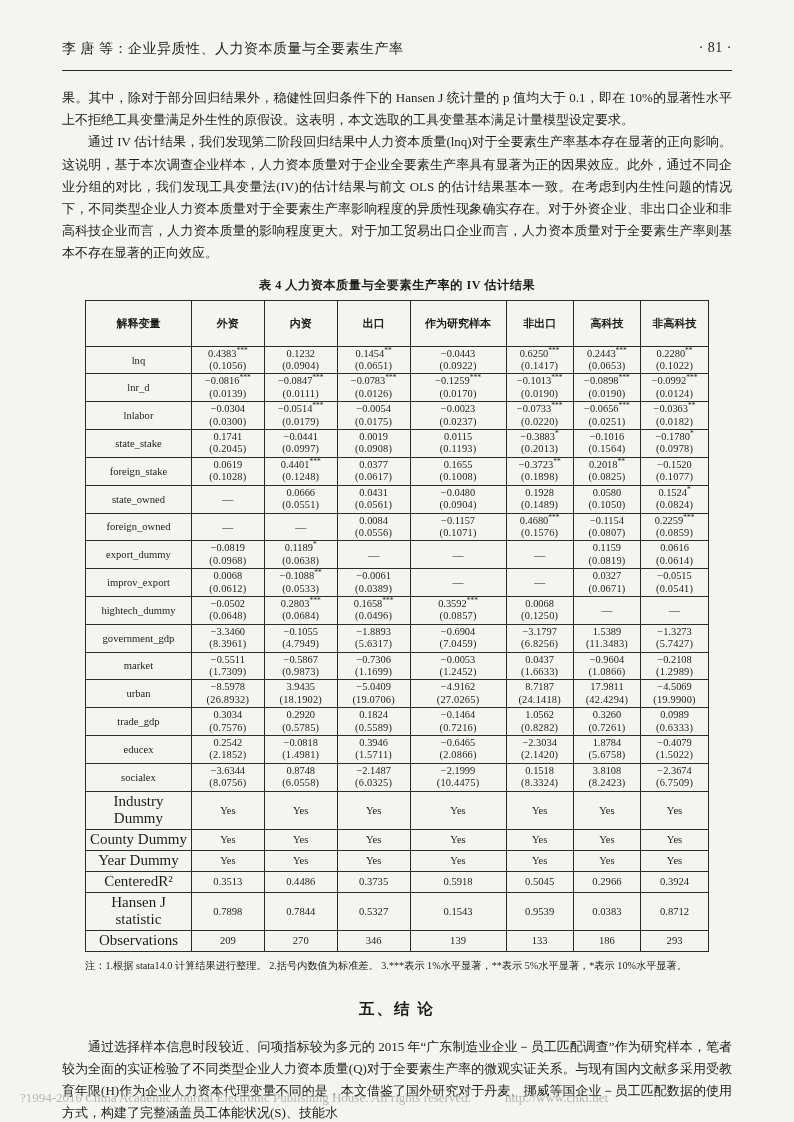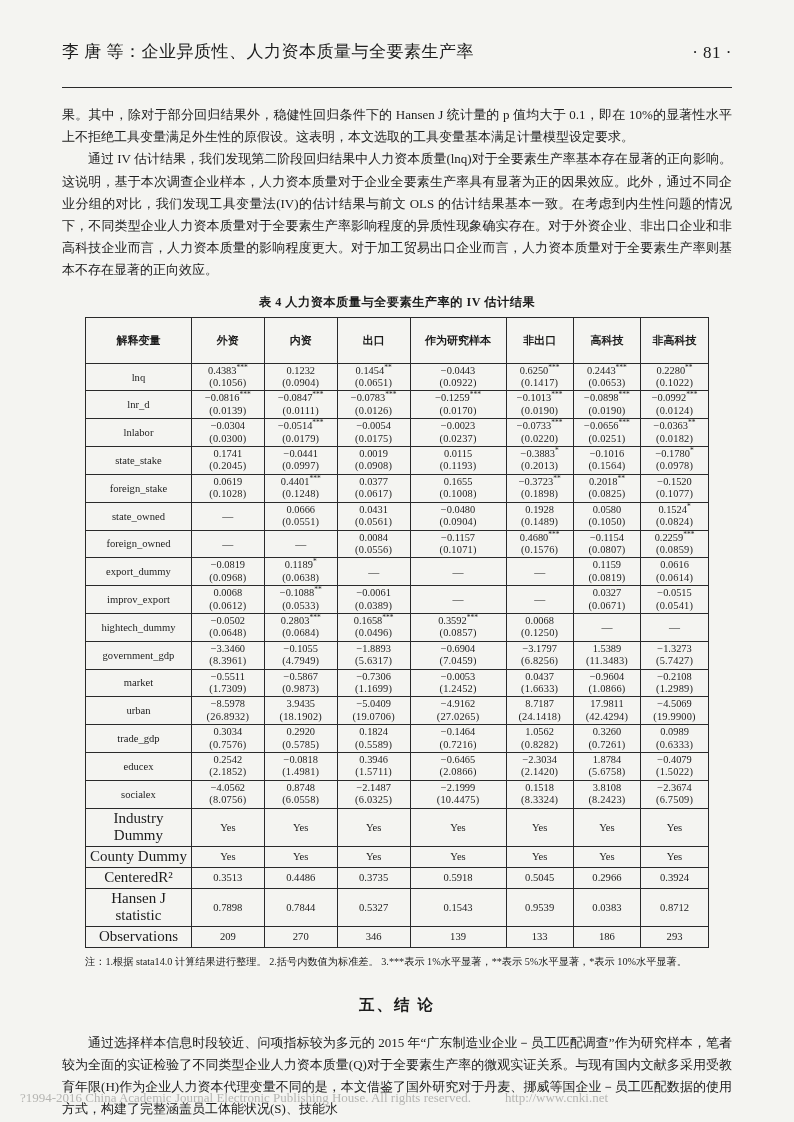--- a/index.html
+++ b/index.html
@@ -7,24 +7,24 @@
     width:794px;height:1122px;
     background:#f4f4f1;
     color:#1c1c1c;
     font-family:"Liberation Serif","DejaVu Serif",serif;
     position:relative;
     overflow:hidden;
   }
   .content{padding:0 62px;}
   
   .running-head{
-    display:flex;justify-content:space-between;align-items:flex-end;
-    padding-top:40px;padding-bottom:24px;
+    display:flex;justify-content:space-between;align-items:flex-start;
+    padding-top:40px;padding-bottom:12px;
     border-bottom:1.2px solid #2a2a2a;
-    font-size:17px;letter-spacing:.5px;
+    font-size:14px;letter-spacing:.5px;
   }
   
   .para{
     font-size:13px;line-height:22.2px;text-align:justify;
     margin:0;
   }
   .para.first{margin-top:16px;}
   .para.indent{text-indent:2em;}
   
   .table-wrap{margin:6px 23px 0 23px;}
@@ -531,21 +531,21 @@
               <div class="se">(5.6758)</div>
             </td>
             <td class="cell">
               <div>−0.4079</div>
               <div class="se">(1.5022)</div>
             </td>
           </tr>
           <tr>
             <th class="var">socialex</th>
             <td class="cell">
-              <div>−4.0562</div>
+              <div>−3.6344</div>
               <div class="se">(8.0756)</div>
             </td>
             <td class="cell">
               <div>0.8748</div>
               <div class="se">(6.0558)</div>
             </td>
             <td class="cell">
               <div>−2.1487</div>
               <div class="se">(6.0325)</div>
             </td>
@@ -571,20 +571,30 @@
             <td>Yes</td>
             <td>Yes</td>
             <td>Yes</td>
             <td>Yes</td>
             <td>Yes</td>
             <td>Yes</td>
             <td>Yes</td>
           </tr>
           <tr class="summary">
             <th class="var">County Dummy</th>
+            <td>Yes</td>
+            <td>Yes</td>
+            <td>Yes</td>
+            <td>Yes</td>
+            <td>Yes</td>
+            <td>Yes</td>
+            <td>Yes</td>
+          </tr>
+          <tr class="summary">
+            <th class="var">Year Dummy</th>
             <td>Yes</td>
             <td>Yes</td>
             <td>Yes</td>
             <td>Yes</td>
             <td>Yes</td>
             <td>Yes</td>
             <td>Yes</td>
           </tr>
           <tr class="summary">
             <th class="var">CenteredR²</th>

